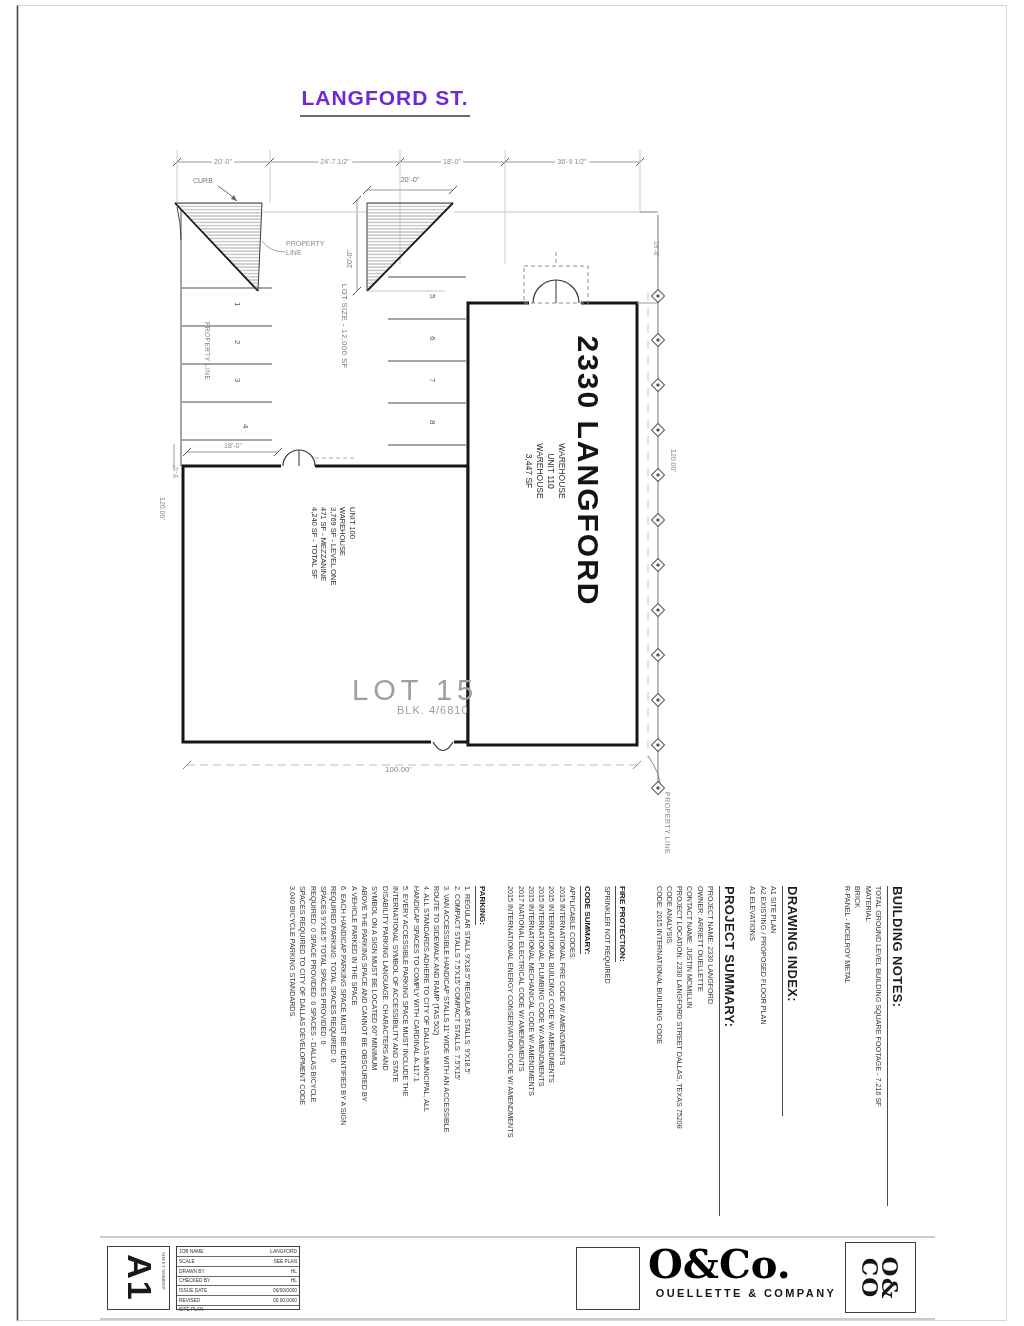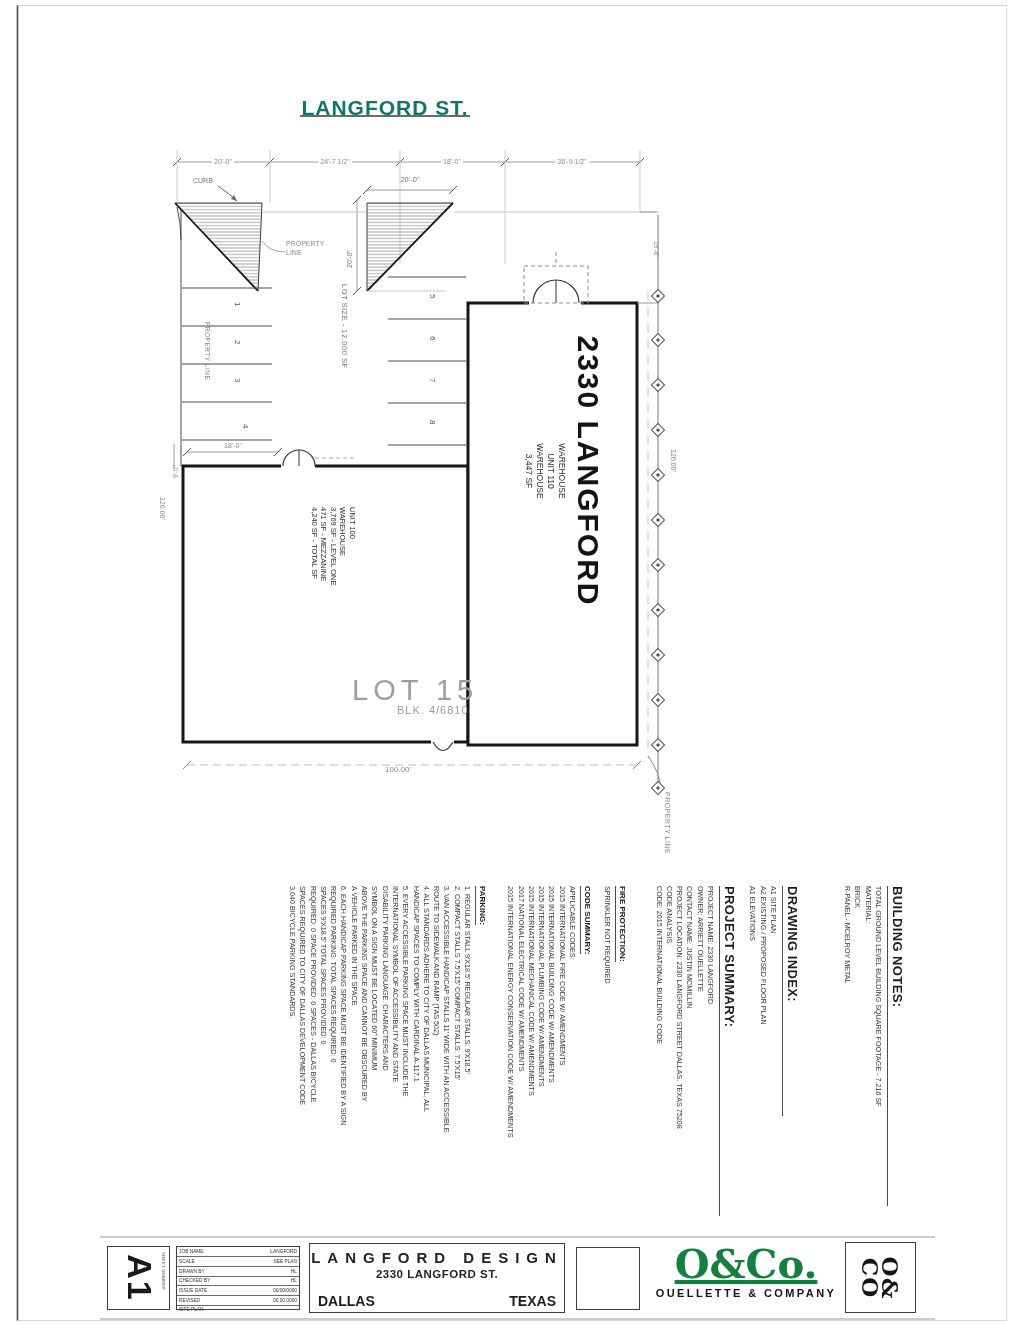--- a/index.html
+++ b/index.html
@@ -5,21 +5,21 @@
   html,body{margin:0;padding:0;background:#ffffff;}
   #sheet{position:relative;width:1024px;height:1326px;background:#fff;overflow:hidden;
          font-family:"Liberation Sans",sans-serif;color:#222;}
   svg.lines{position:absolute;left:0;top:0;}
   .abs{position:absolute;}
   .lbl{position:absolute;color:#8a8a8a;font-size:7px;line-height:8px;white-space:nowrap;}
   .lblbg{background:#fff;padding:0 2px;}
   .ctr{transform:translateX(-50%);}
   .rot{position:absolute;transform-origin:0 0;transform:rotate(90deg);white-space:nowrap;}
   .rotu{position:absolute;transform-origin:0 0;transform:rotate(-90deg);white-space:nowrap;}
-  .street{font-size:21px;font-weight:700;letter-spacing:1px;color:#0f766e;margin-top:10px;}
+  .street{font-size:21px;font-weight:700;letter-spacing:1px;color:#6d28d9;}
   .sn{font-size:8px;color:#555;}
   .bigbldg-title{font-size:30px;font-weight:800;letter-spacing:2px;color:#141414;line-height:32px;}
   .bigbldg-sub{margin-top:5px;text-align:center;font-size:8.5px;line-height:11px;color:#2e2e2e;}
   .u100{font-size:7.5px;line-height:9.5px;color:#2e2e2e;}
   .lot15{font-size:29px;letter-spacing:5px;color:#9e9e9e;}
   .blk{font-size:11px;letter-spacing:1px;color:#9e9e9e;}
   
   .ncol{position:absolute;transform-origin:0 0;transform:rotate(90deg);color:#3a3a3a;}
   .h-big{display:block;font-size:13px;line-height:15px;font-weight:700;letter-spacing:.4px;color:#1c1c1c;
          border-bottom:1.3px solid #4a4a4a;padding-bottom:2px;margin-bottom:4px;}
@@ -31,21 +31,21 @@
   .a1{position:absolute;left:50%;top:50%;transform:translate(-50%,-50%) rotate(90deg);
       font-size:34px;font-weight:800;letter-spacing:2px;color:#1a1a1a;}
   .sheetlbl{font-size:4.2px;color:#555;letter-spacing:.4px;}
   .inforow{display:flex;justify-content:space-between;align-items:center;height:8.7px;
            border-bottom:.5px solid #6a6a6a;padding:0 2px;font-size:4.8px;color:#333;}
   .inforow:last-child{border-bottom:none;}
   .firm{font-size:15px;font-weight:700;letter-spacing:7px;color:#232323;text-align:center;margin-top:5px;}
   .addr{font-size:11.5px;font-weight:700;letter-spacing:.5px;color:#232323;text-align:center;margin-top:2px;}
   .citystate{position:absolute;bottom:3px;font-size:14px;font-weight:700;color:#1d1d1d;}
   .logo-main{font-family:"DejaVu Serif",serif;font-size:40px;line-height:42px;font-weight:800;
-             color:#15803d;text-align:center;text-decoration:underline;}
+             color:#000000;}
   .logo-sub{font-size:11px;font-weight:700;letter-spacing:2.4px;color:#151515;text-align:center;margin-top:2px;}
   .stamp{font-family:"DejaVu Serif",serif;font-size:23px;line-height:20px;font-weight:800;
          letter-spacing:1px;color:#151515;text-align:center;transform:rotate(90deg);}
 </style>
 </head>
 <body>
 
 <div id="sheet">
 
   <svg class="lines" width="1024" height="1326" viewBox="0 0 1024 1326">
@@ -355,26 +355,20 @@
     <div class="inforow">
       <span>REVISED</span>
       <span>00.00.0000</span>
     </div>
     <div class="inforow">
       <span>SITE PLAN</span>
       <span></span>
     </div>
   </div>
 
-  <div class="tb-box" style="left:309px;top:1243px;width:256px;height:70px;">
-    <div class="firm">LANGFORD DESIGN</div>
-    <div class="addr">2330 LANGFORD ST.</div>
-    <span class="citystate" style="left:8px;">DALLAS</span>
-    <span class="citystate" style="right:8px;">TEXAS</span>
-  </div>
 
   <div class="tb-box" style="left:576px;top:1247px;width:64px;height:63px;"></div>
 
   <div class="abs" style="left:648px;top:1243px;width:196px;">
     <div class="logo-main">O&amp;Co.</div>
     <div class="logo-sub">OUELLETTE &amp; COMPANY</div>
   </div>
 
   <div class="tb-box" style="left:845px;top:1242px;width:71px;height:71px;display:flex;align-items:center;justify-content:center;">
     <div class="stamp">

